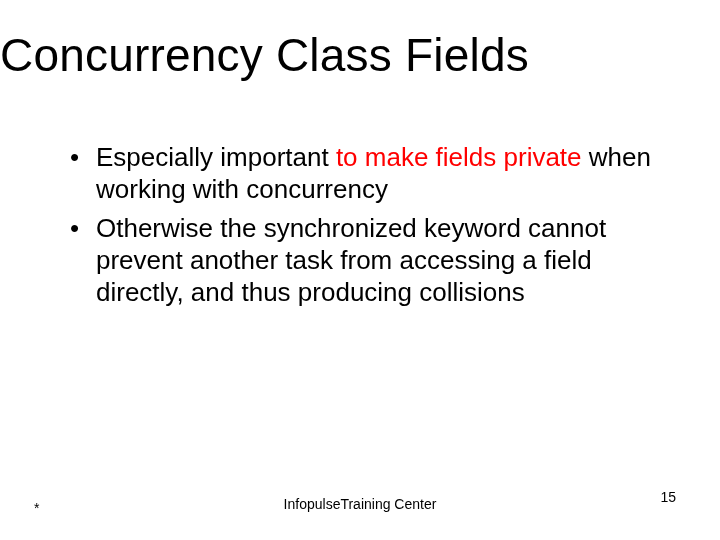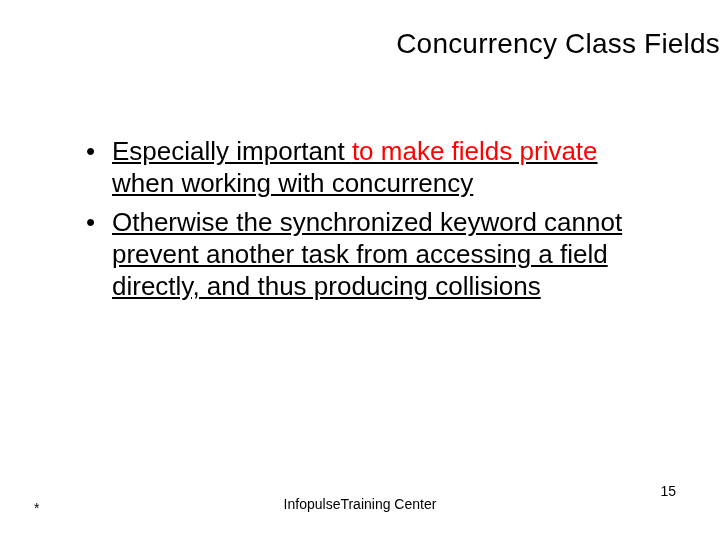--- a/index.html
+++ b/index.html
@@ -12,34 +12,33 @@
     color: #000;
     overflow: hidden;
   }
   .slide {
     position: relative;
     width: 720px;
     height: 540px;
     box-sizing: border-box;
   }
   .title {
-    text-align: right;
-    font-size: 28px;
+    text-align: left;
+    font-size: 46px;
     font-weight: 400;
     padding-top: 28px;
     letter-spacing: 0.2px;
   }
   .content {
     padding: 60px 60px 0 70px;
   }
   ul {
     list-style: none;
-    margin: 16px;
+    margin: 0;
     padding: 0;
-    text-decoration: underline;
   }
   li {
     position: relative;
     font-size: 26px;
     line-height: 1.22;
     padding-left: 26px;
     margin-bottom: 8px;
   }
   li::before {
     content: "•";
@@ -66,21 +65,21 @@
   }
   .footer-center {
     position: absolute;
     width: 100%;
     text-align: center;
     bottom: 4px;
   }
   .footer-right {
     position: absolute;
     right: 44px;
-    bottom: 17px;
+    bottom: 11px;
   }
 </style>
 </head>
 <body>
 
 <div class="slide">
   <div class="title">Concurrency Class Fields</div>
 
   <div class="content">
     <ul>

